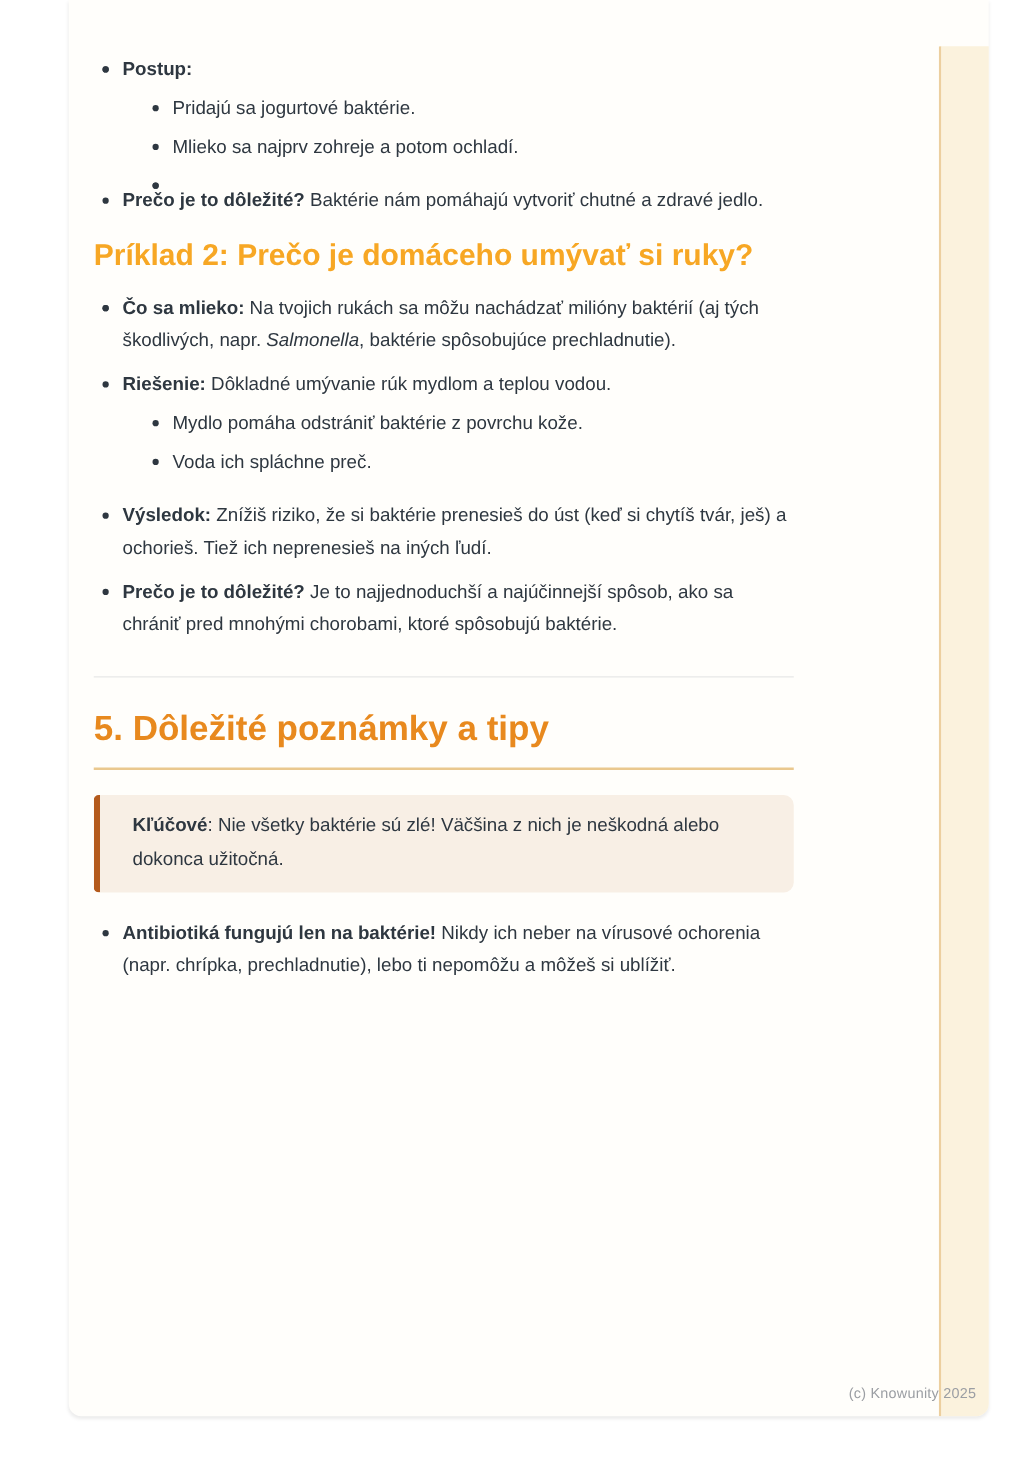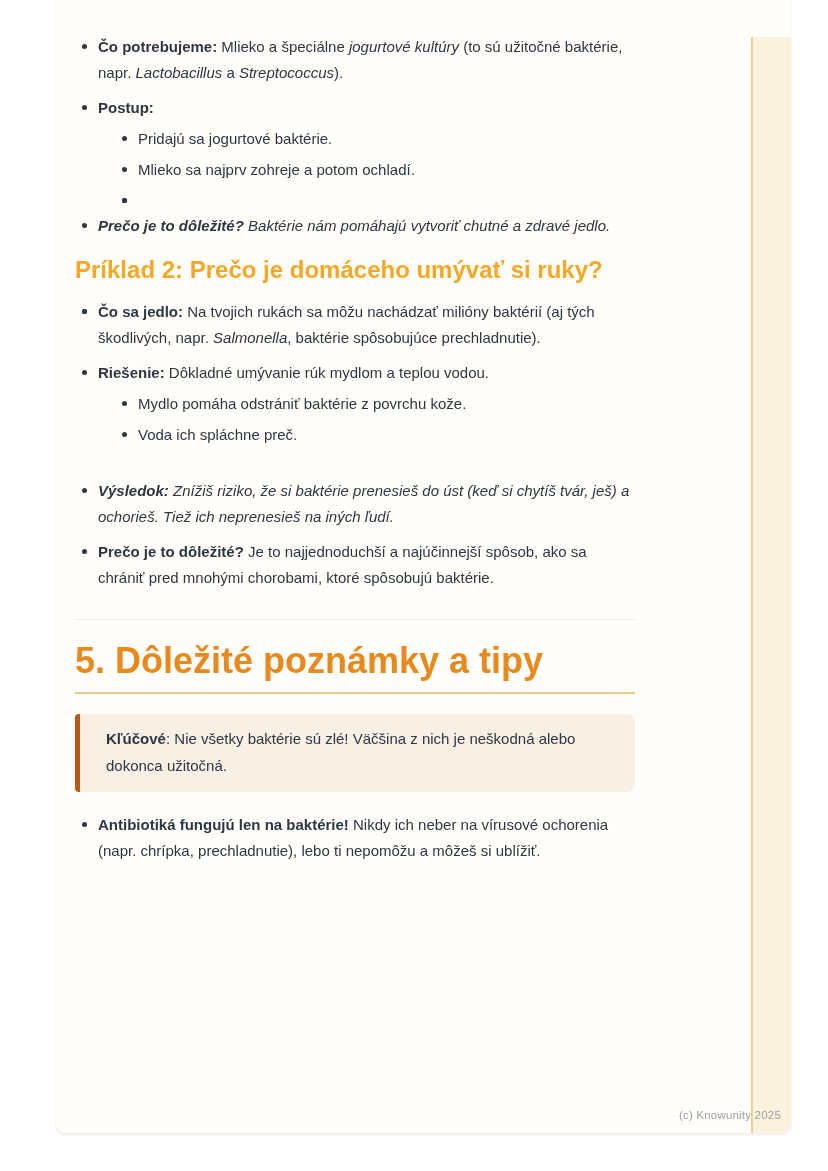--- a/index.html
+++ b/index.html
@@ -28,32 +28,32 @@
     position:relative;margin-left:20px;width:560px;padding-top:34px;
     color:var(--text);font-size:15px;line-height:26px;
   }
   .li{position:relative;padding-left:23px;}
   .li .dot{
     position:absolute;left:7px;top:10px;width:5px;height:5px;border-radius:50%;
     background:var(--text);
   }
   .li.n0{margin-top:9px;}
   .li.n1{margin-left:40px;margin-top:5px;}
-  .li.n1 + .li.n0{margin-top:30px;font-style:italic;}
+  .li.n1 + .li.n0{margin-top:17px;}
   .list .li:first-child{margin-top:0;}
   .b{font-weight:700;}
   .i{font-style:italic;}
   h3.example{
     margin-top:16px;margin-bottom:14px;
     font-size:24px;line-height:30px;font-weight:700;color:var(--h3);
   }
   .divider{margin-top:28px;border-top:1px solid var(--divider);height:0;}
   h2.section{
     margin-top:24px;padding-bottom:14px;
-    font-size:36px;line-height:34px;font-weight:700;color:var(--h2);
+    font-size:28px;line-height:34px;font-weight:700;color:var(--h2);
     border-bottom:2px solid var(--underline);
   }
   .callout{
     margin-top:20px;
     background:var(--callout_bg);
     border-left:5px solid var(--callout_border);
     border-radius:4px 8px 8px 4px;
     padding:11px 26px 13px 26px;
     line-height:27px;
   }
@@ -66,34 +66,34 @@
 </style>
 </head>
 <body>
 
 <div class="page">
   <div class="strip"></div>
 
   <div class="content">
 
     <div class="list">
-        <div class="li n0"><span class="dot"></span><span><span class="b">Čo potrebujeme:</span><span> Mlieko a špeciálne </span><span class="i">jogurtové kultúry</span><span> (to sú užitočné baktérie, napr. </span><span class="i">Lactobacillus</span><span> a </span><span class="i">Streptococcus</span><span>).</span></span></div>
+        <div class="li n0"><span class="dot"></span></div>
         <div class="li n0"><span class="dot"></span><span><span class="b">Postup:</span></span></div>
         <div class="li n1"><span class="dot"></span><span><span>Pridajú sa jogurtové baktérie.</span></span></div>
         <div class="li n1"><span class="dot"></span><span><span>Mlieko sa najprv zohreje a potom ochladí.</span></span></div>
         <div class="li n1"><span class="dot"></span></div>
         <div class="li n1"><span class="dot"></span></div>
         <div class="li n0"><span class="dot"></span><span><span class="b">Prečo je to dôležité?</span><span> Baktérie nám pomáhajú vytvoriť chutné a zdravé jedlo.</span></span></div>
       </div>
 
     <h3 class="example">Príklad 2: Prečo je domáceho umývať si ruky?</h3>
 
     <div class="list">
         <div class="li n0"><span class="dot"></span></div>
-        <div class="li n0"><span class="dot"></span><span><span class="b">Čo sa jedlo:</span><span> Na tvojich rukách sa môžu nachádzať milióny baktérií (aj tých škodlivých, napr. </span><span class="i">Salmonella</span><span>, baktérie spôsobujúce prechladnutie).</span></span></div>
+        <div class="li n0"><span class="dot"></span><span><span class="b">Čo sa mlieko:</span><span> Na tvojich rukách sa môžu nachádzať milióny baktérií (aj tých škodlivých, napr. </span><span class="i">Salmonella</span><span>, baktérie spôsobujúce prechladnutie).</span></span></div>
         <div class="li n0"><span class="dot"></span><span><span class="b">Riešenie:</span><span> Dôkladné umývanie rúk mydlom a teplou vodou.</span></span></div>
         <div class="li n1"><span class="dot"></span><span><span>Mydlo pomáha odstrániť baktérie z povrchu kože.</span></span></div>
         <div class="li n1"><span class="dot"></span><span><span>Voda ich spláchne preč.</span></span></div>
         <div class="li n0"><span class="dot"></span><span><span class="b">Výsledok:</span><span> Znížiš riziko, že si baktérie prenesieš do úst (keď si chytíš tvár, ješ) a ochorieš. Tiež ich neprenesieš na iných ľudí.</span></span></div>
         <div class="li n0"><span class="dot"></span><span><span class="b">Prečo je to dôležité?</span><span> Je to najjednoduchší a najúčinnejší spôsob, ako sa chrániť pred mnohými chorobami, ktoré spôsobujú baktérie.</span></span></div>
       </div>
 
     <div class="divider"></div>
 
     <h2 class="section">5. Dôležité poznámky a tipy</h2>

